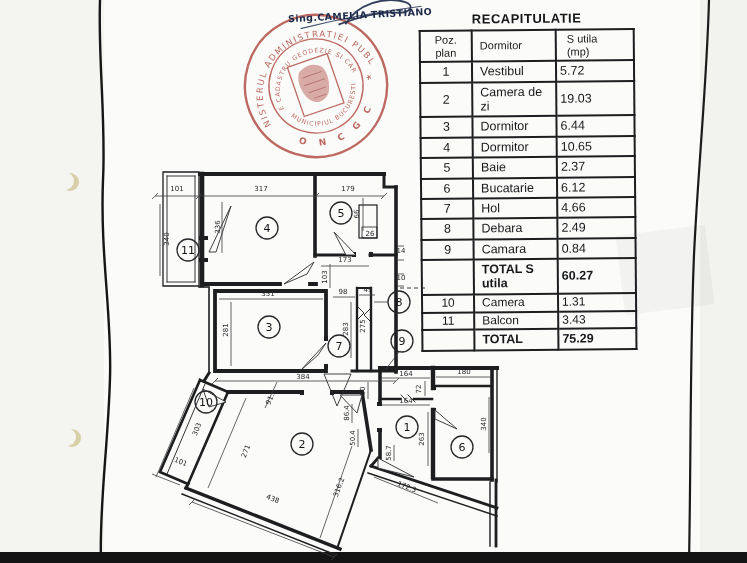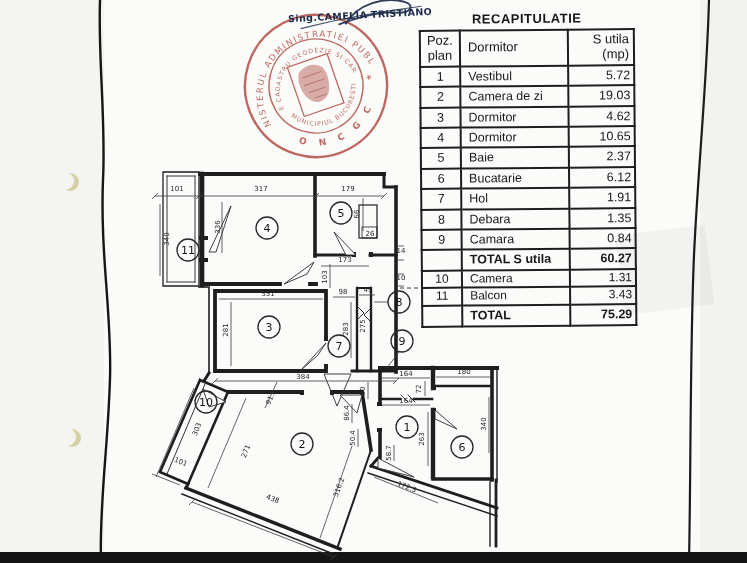--- a/index.html
+++ b/index.html
@@ -20,24 +20,24 @@
     letter-spacing:.5px;margin-bottom:3px;
   }
   table.recap-table{border-collapse:collapse;width:100%;background:transparent;}
   .recap-table th,.recap-table td{
     border:2px solid #1d1e20;
     font-size:12.5px;line-height:1.15;
     padding:2px 3px;
     font-weight:normal;
     white-space:pre-line;
   }
-  .recap-table thead th{text-align:center;font-size:13px;padding:2px 4px;border-radius:12px;}
+  .recap-table thead th{text-align:center;font-size:11px;padding:2px 10px;border-radius:12px;}
   .recap-table .c-poz{width:30px;text-align:center;}
   .recap-table .c-den{text-align:left;padding-left:7px;}
-  .recap-table .c-sut{width:56px;text-align:right;}
+  .recap-table .c-sut{width:56px;text-align:left;}
   .recap-table tr.bold td{font-weight:bold;}
   .recap-table tr.short td{padding-top:1px;padding-bottom:1px;font-size:12px;}
   
   .dim-text{font:7px "DejaVu Sans", sans-serif;fill:#26272a;text-anchor:middle;}
   .room-num{font:11px "DejaVu Sans", sans-serif;fill:#141517;text-anchor:middle;}
   .room-circle{fill:none;stroke:#26272a;stroke-width:1.3;}
   .stamp-outer-text{font:8.6px "DejaVu Sans", sans-serif;letter-spacing:1.6px;}
   .stamp-inner-text{font:6.2px "DejaVu Sans", sans-serif;letter-spacing:1px;}
   .stamp-abbr{font:bold 9px "DejaVu Sans", sans-serif;letter-spacing:5px;}
   .sig-text{font:bold 9.5px "DejaVu Sans", sans-serif;fill:#1c2a4a;letter-spacing:.4px;}
@@ -312,46 +312,46 @@
             <td class="c-sut">5.72</td>
           </tr>
           <tr>
             <td class="c-poz">2</td>
             <td class="c-den">Camera de zi</td>
             <td class="c-sut">19.03</td>
           </tr>
           <tr>
             <td class="c-poz">3</td>
             <td class="c-den">Dormitor</td>
-            <td class="c-sut">4.62</td>
+            <td class="c-sut">6.44</td>
           </tr>
           <tr>
             <td class="c-poz">4</td>
             <td class="c-den">Dormitor</td>
             <td class="c-sut">10.65</td>
           </tr>
           <tr>
             <td class="c-poz">5</td>
             <td class="c-den">Baie</td>
             <td class="c-sut">2.37</td>
           </tr>
           <tr>
             <td class="c-poz">6</td>
             <td class="c-den">Bucatarie</td>
             <td class="c-sut">6.12</td>
           </tr>
           <tr>
             <td class="c-poz">7</td>
             <td class="c-den">Hol</td>
-            <td class="c-sut">1.91</td>
+            <td class="c-sut">4.66</td>
           </tr>
           <tr>
             <td class="c-poz">8</td>
             <td class="c-den">Debara</td>
-            <td class="c-sut">1.35</td>
+            <td class="c-sut">2.49</td>
           </tr>
           <tr>
             <td class="c-poz">9</td>
             <td class="c-den">Camara</td>
             <td class="c-sut">0.84</td>
           </tr>
           <tr class="bold">
             <td class="c-poz"></td>
             <td class="c-den">TOTAL S utila</td>
             <td class="c-sut">60.27</td>

